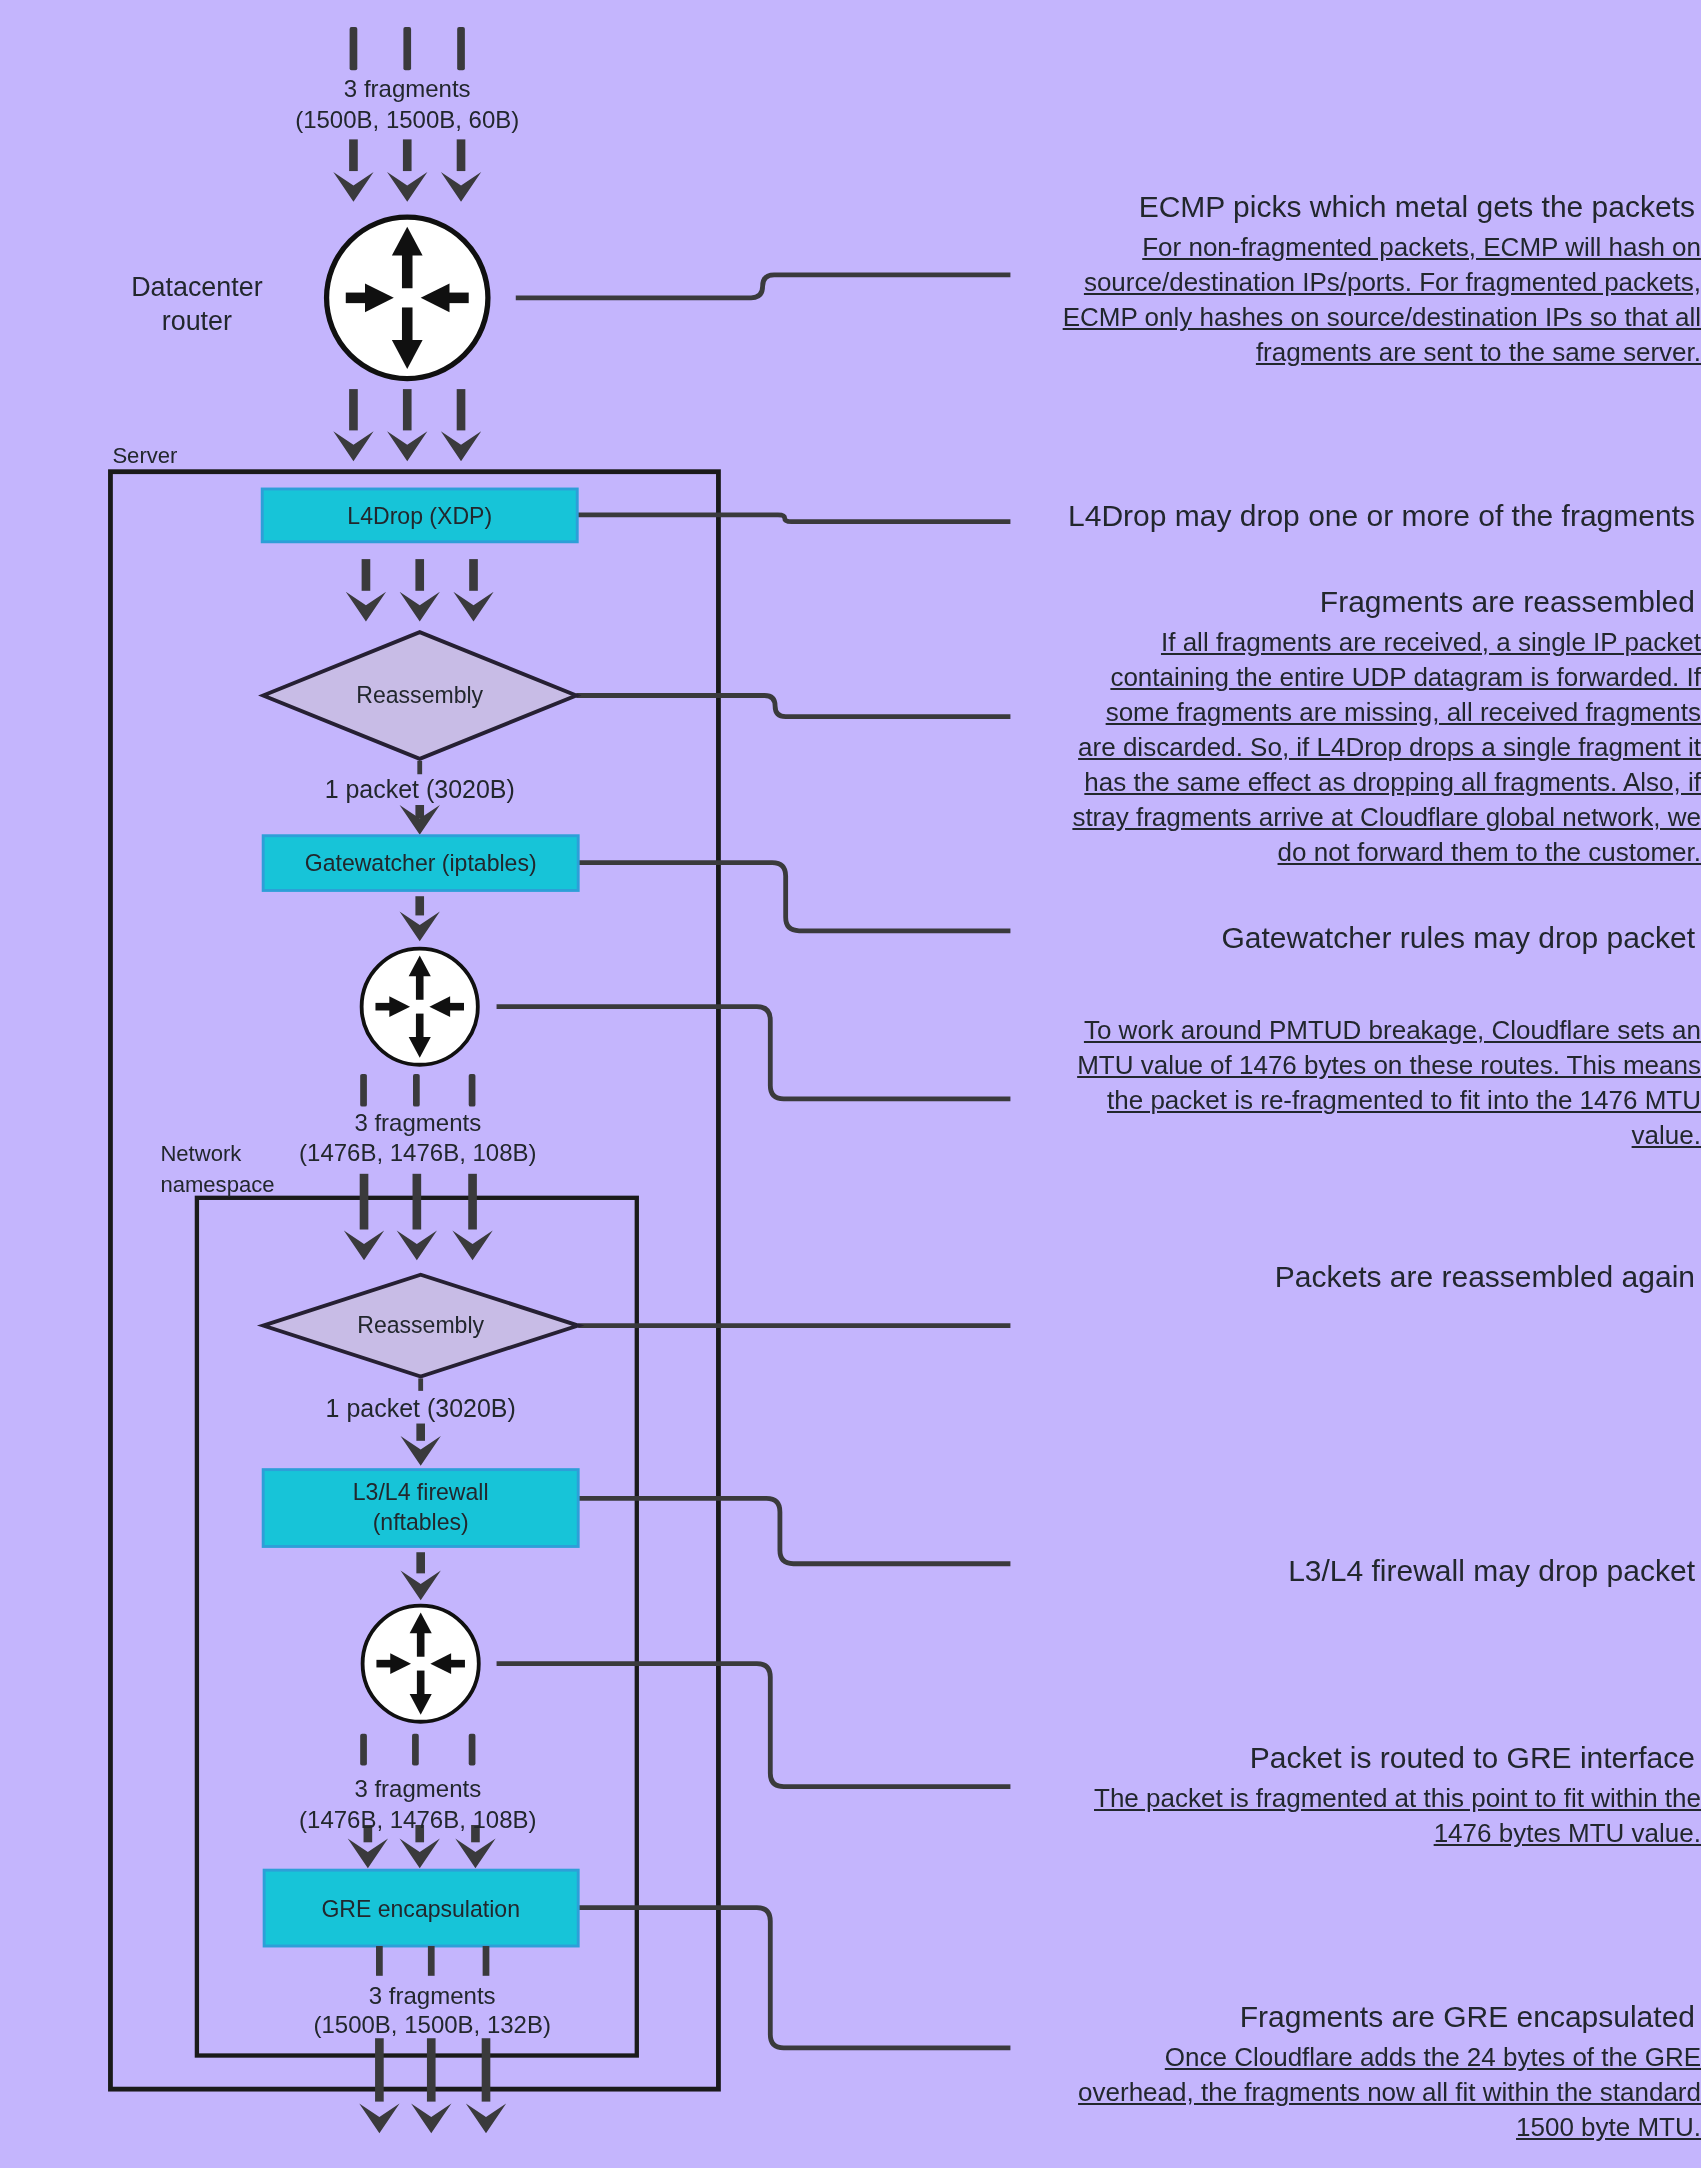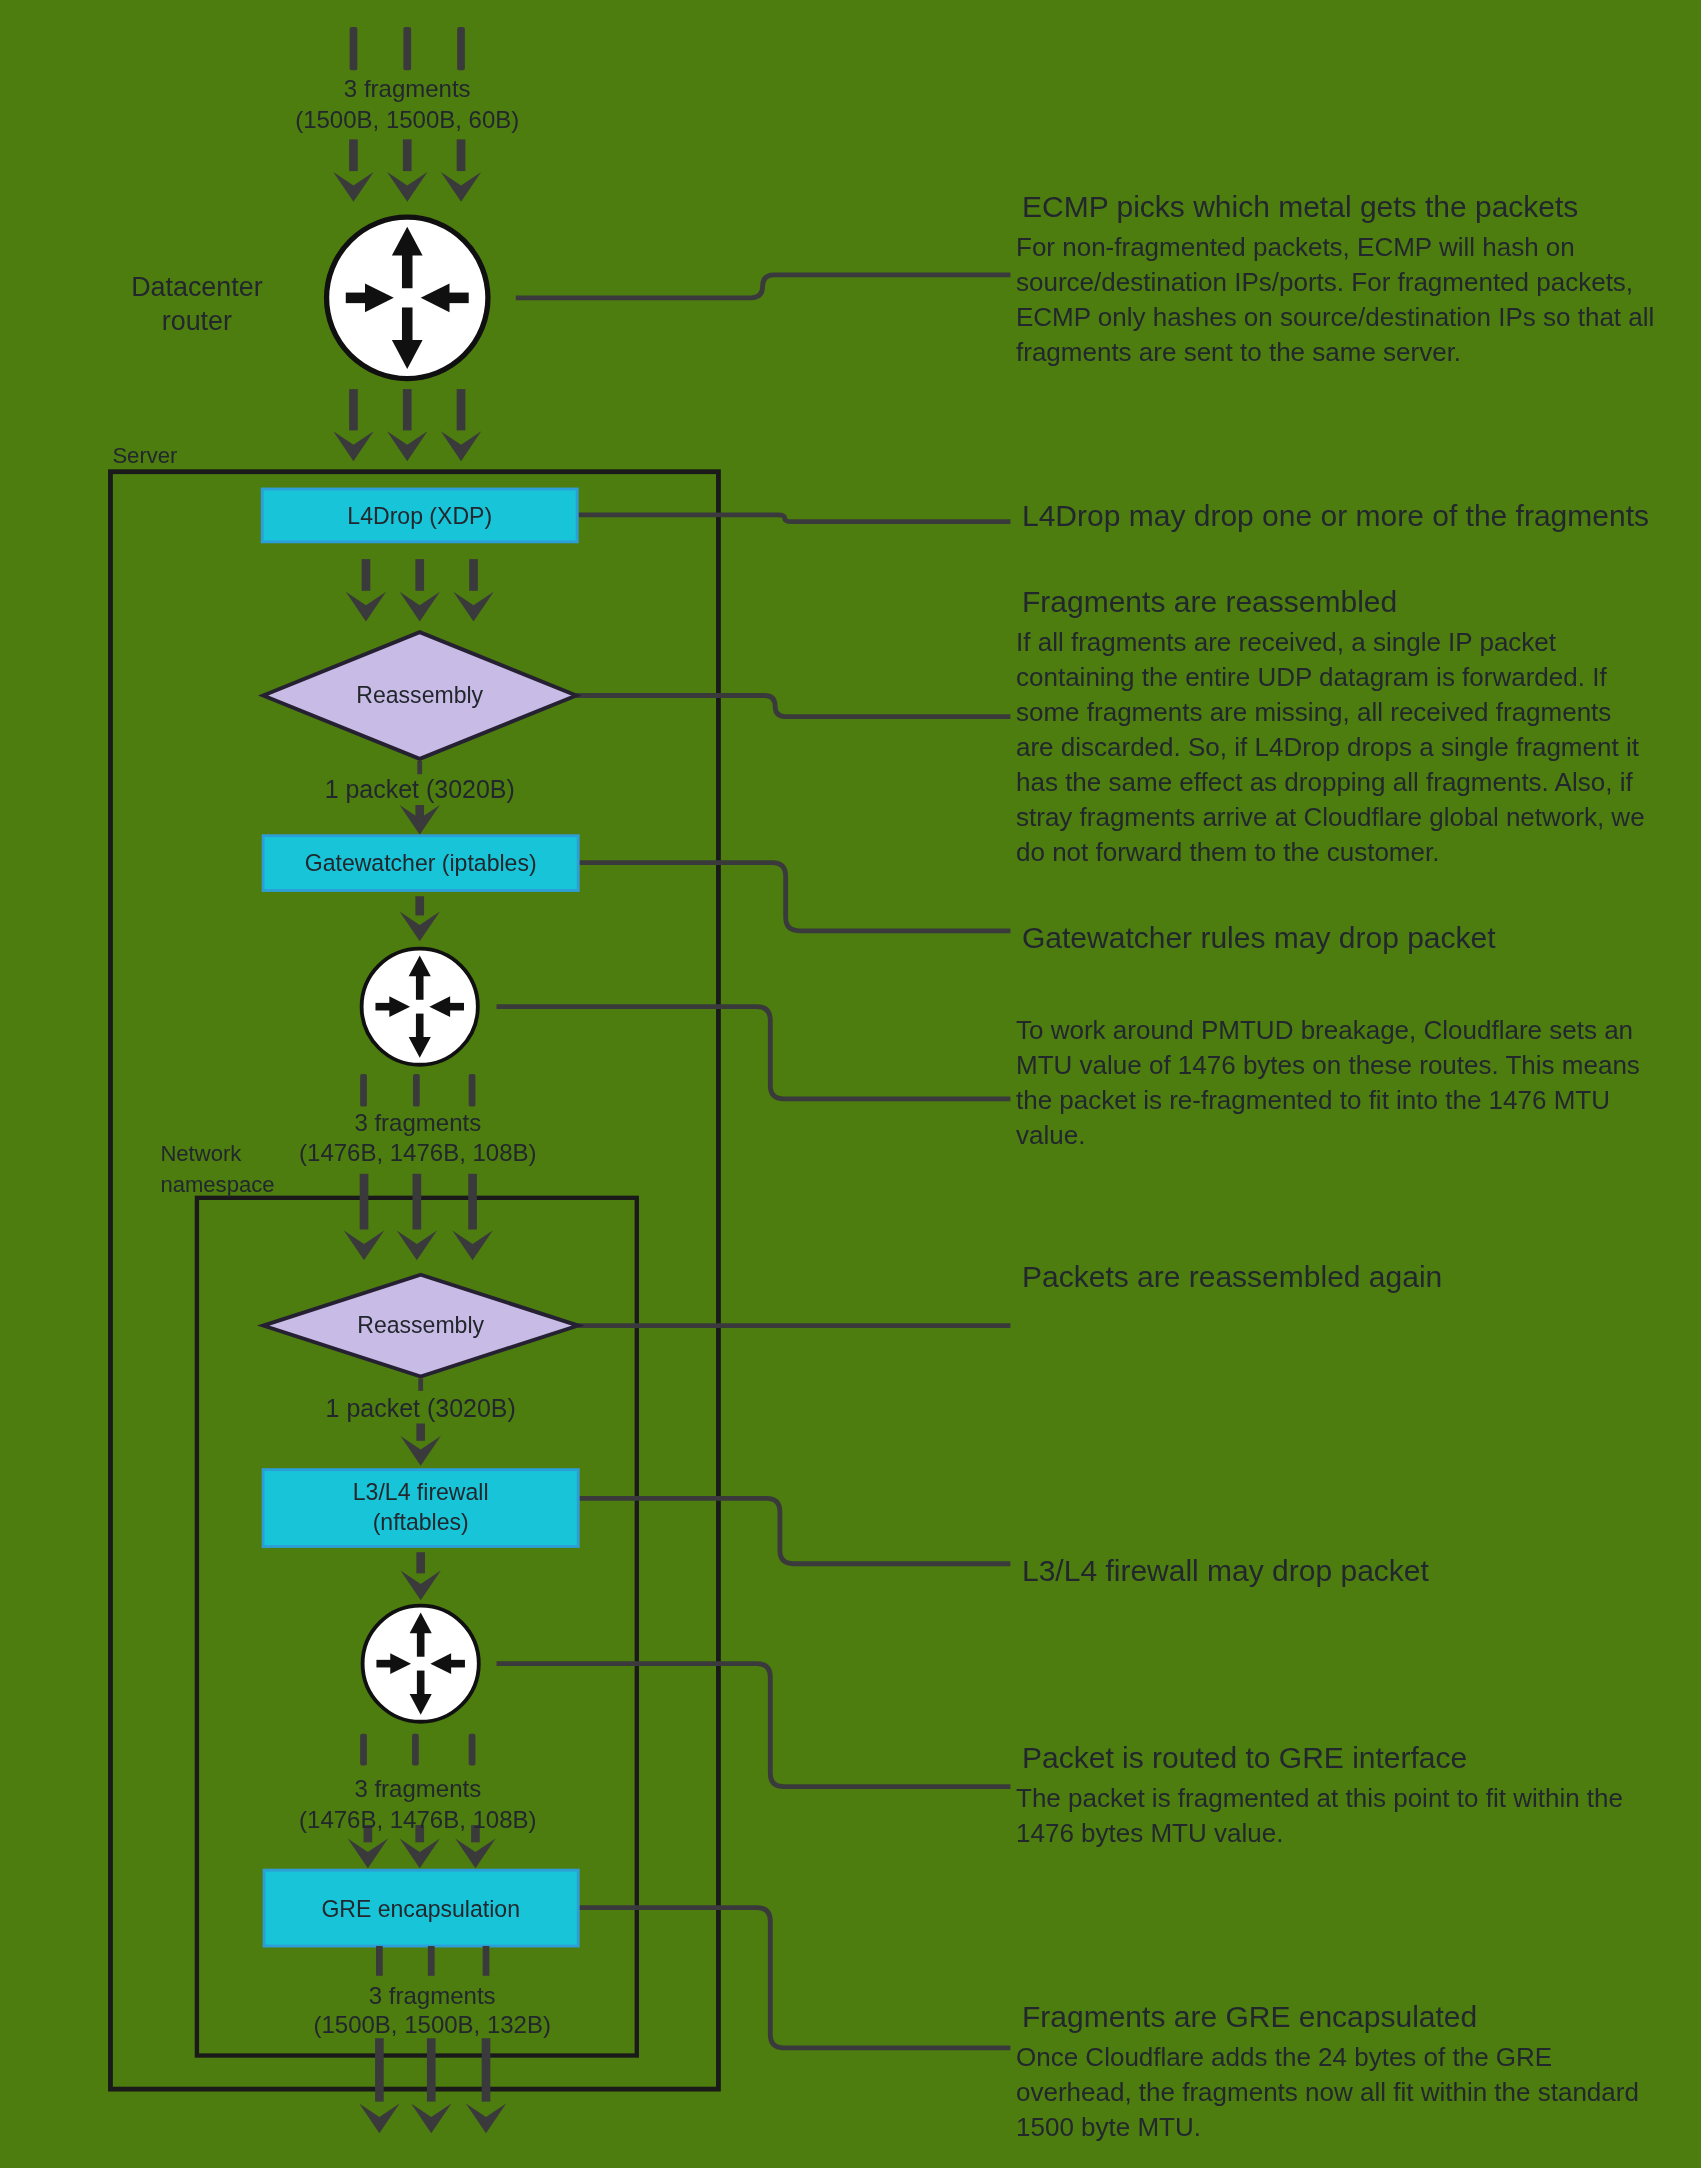--- a/index.html
+++ b/index.html
@@ -1,29 +1,29 @@
 <!DOCTYPE html>
 <html><head>
 <meta charset="utf-8">
 <style>
   html,body{margin:0;padding:0;background:#ffffff;}
-  .stage{position:relative;width:1701px;height:2168px;background:#4d7c0f;overflow:hidden;
-         font-family:"Liberation Sans",sans-serif;color:#22272d;}
+  .stage{position:relative;width:1701px;height:2168px;background:#c4b5fd;overflow:hidden;
+         font-family:"Liberation Sans",sans-serif;color:#22272d;text-align:right;}
   svg{position:absolute;left:0;top:0;}
   svg text{font-family:"Liberation Sans",sans-serif;fill:#22272d;}
   .t-mid{text-anchor:middle;}
   .t-start{text-anchor:start;}
   .fs-frag{font-size:25px;}
   .fs-box{font-size:24px;}
   .fs-packet{font-size:26px;}
   .fs-outer{font-size:23px;}
   .fs-router{font-size:28px;}
   .note{position:absolute;left:1016px;width:685px;}
   .note h3{margin:6px;font-size:30px;font-weight:400;line-height:35px;white-space:pre;}
-  .note p{margin:0;font-size:26px;font-weight:400;line-height:35px;white-space:pre;}
+  .note p{margin:0;font-size:26px;font-weight:400;line-height:35px;white-space:pre;text-decoration:underline;}
 </style>
 </head>
 <body>
 
 <div class="stage">
 
 <svg width="1701" height="2168" viewBox="0 0 1771 2257">
   <defs>
 
     <g id="routerGlyph">

